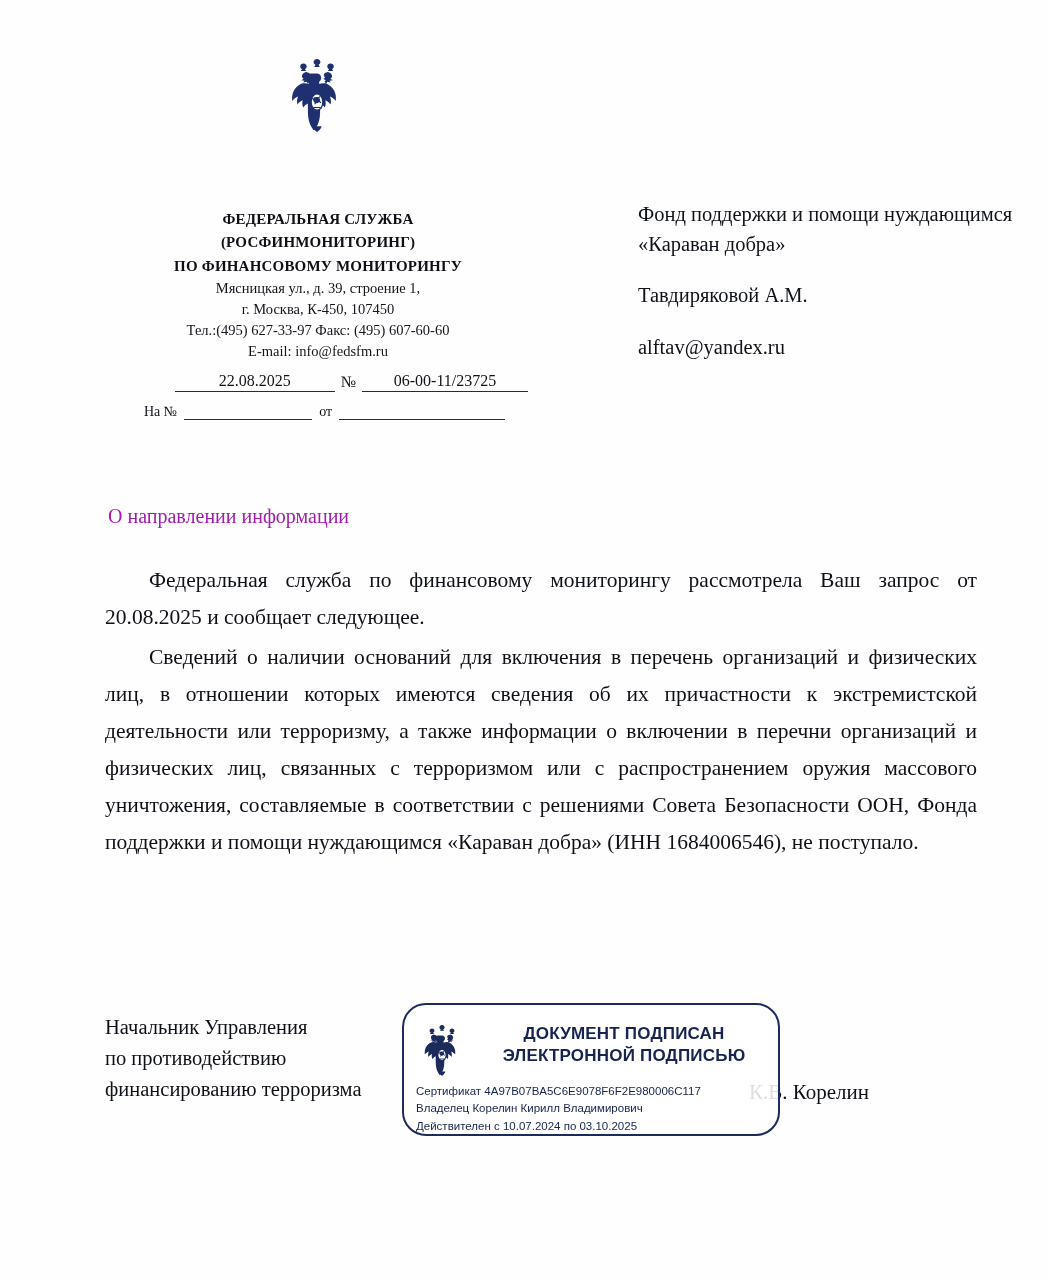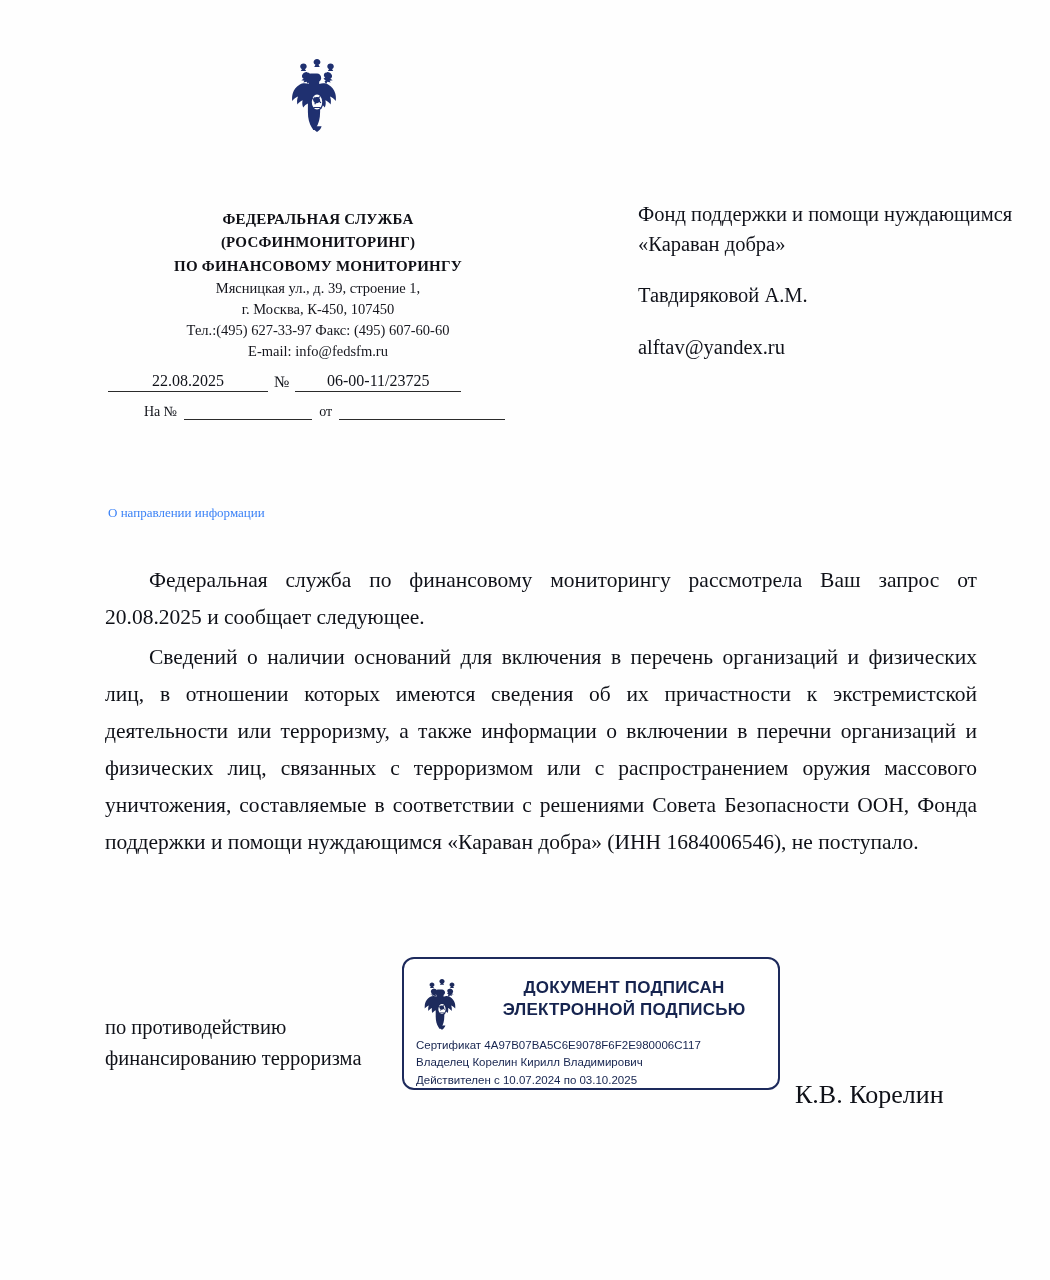--- a/index.html
+++ b/index.html
@@ -54,21 +54,21 @@
     line-height: 1.45;
     color: #15161d;
   }
   .lh-addr .line { white-space: nowrap; }
 
   
   .numrow {
     margin-top: 10px;
     display: flex;
     align-items: flex-end;
-    justify-content: flex-start;
+    justify-content: flex-end;
     gap: 6px;
     font-size: 16px;
   }
   .numrow .fill {
     border-bottom: 1px solid #2b2b2b;
     text-align: center;
     padding: 0 4px 1px 4px;
   }
   .numrow .date-fill { width: 152px; }
   .numrow .no-fill { width: 158px; }
@@ -102,22 +102,22 @@
     margin-left: 38px;
   }
   .addressee p { margin: 0 0 22px 0; }
   .addressee p:last-child { margin-bottom: 0; }
 
   
   .subject {
     position: absolute;
     left: 108px;
     top: 505px;
-    font-size: 13px;
-    color: #3b82f6;
+    font-size: 20px;
+    color: #a21caf;
   }
 
   
   .body-text {
     position: absolute;
     left: 105px;
     top: 562px;
     width: 872px;
     font-size: 21.5px;
     line-height: 1.72;
@@ -132,36 +132,36 @@
     position: absolute;
     left: 105px;
     top: 1012px;
     width: 330px;
     font-size: 20.5px;
     line-height: 1.52;
     color: #0f1118;
   }
   .sig-name {
     position: absolute;
-    left: 795px;
+    left: 749px;
     top: 1080px;
-    font-size: 26px;
+    font-size: 21px;
     color: #0f1118;
     white-space: nowrap;
   }
 
   
   .stamp {
     position: absolute;
     left: 402px;
-    top: 957px;
+    top: 1003px;
     width: 378px;
     height: 133px;
     border: 2.5px solid #1d2a5c;
-    border-radius: 12px;
+    border-radius: 24px;
     background: rgba(255,255,255,0.86);
     box-sizing: border-box;
     overflow: hidden;
     text-decoration: underline;
   }
   .stamp-emblem {
     position: absolute;
     left: 14px;
     top: 18px;
     width: 48px;
@@ -254,20 +254,21 @@
   </div>
 
   <div class="subject">О направлении информации</div>
 
   <div class="body-text">
     <p>Федеральная служба по финансовому мониторингу рассмотрела Ваш запрос от 20.08.2025 и сообщает следующее.</p>
     <p>Сведений о наличии оснований для включения в перечень организаций и физических лиц, в отношении которых имеются сведения об их причастности к экстремистской деятельности или терроризму, а также информации о включении в перечни организаций и физических лиц, связанных с терроризмом или с распространением оружия массового уничтожения, составляемые в соответствии с решениями Совета Безопасности ООН, Фонда поддержки и помощи нуждающимся «Караван добра» (ИНН 1684006546), не поступало.</p>
   </div>
 
   <div class="sig-block">
+    <div>Начальник Управления</div>
     <div>по противодействию</div>
     <div>финансированию терроризма</div>
   </div>
   <div class="sig-name">К.В. Корелин</div>
 
   <div class="stamp">
     <div class="stamp-emblem">
       <svg viewBox="0 0 48 54" xmlns="http://www.w3.org/2000/svg" aria-hidden="true">
         <g fill="#1d2a5c">
           <path d="M24 2c1.5 0 2.6 1 2.6 2.3 0 .9-.6 1.6-1.4 2l.9 1.5h-4.2l.9-1.5c-.8-.4-1.4-1.1-1.4-2C21.4 3 22.5 2 24 2z"></path>

